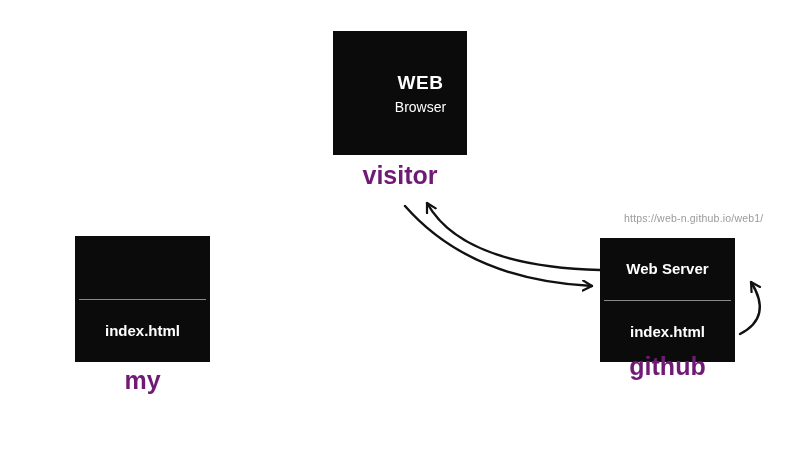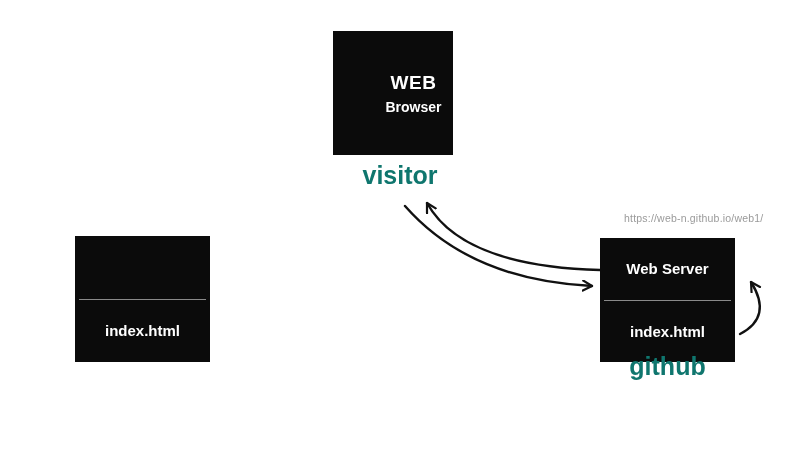--- a/index.html
+++ b/index.html
@@ -28,36 +28,36 @@
     stroke-linecap: round;
   }
   .box {
     position: absolute;
     background: #0b0b0b;
     color: #ffffff;
     box-sizing: border-box;
   }
   .browser-box {
     left: 333px; top: 31px;
-    width: 120px; height: 124px;
+    width: 134px; height: 124px;
     display: flex;
     flex-direction: column;
     align-items: center;
     justify-content: center;
     gap: 5px;
     padding-left: 41px;
   }
   .box-line1 {
     font-size: 19px;
     font-weight: 700;
     letter-spacing: 0.5px;
   }
   .box-line2 {
     font-size: 14px;
-    font-weight: 700;
+    font-weight: 400;
   }
   .split {
     display: flex;
     flex-direction: column;
   }
   .split .half {
     flex: 1 1 0;
     display: flex;
     align-items: center;
     justify-content: center;
@@ -72,21 +72,21 @@
   .my-box {
     left: 75px; top: 236px;
     width: 135px; height: 126px;
   }
   .github-box {
     left: 600px; top: 238px;
     width: 135px; height: 124px;
   }
   .label {
     position: absolute;
-    color: #0f766e;
+    color: #701a75;
     font-size: 25px;
     font-weight: 700;
     text-align: center;
   }
   .visitor-label { left: 333px; top: 161px; width: 134px; }
   .my-label     { left: 75px;  top: 366px; width: 135px; }
   .github-label { left: 600px; top: 352px; width: 135px; }
   .url {
     position: absolute;
     left: 592px; top: 212px;
@@ -118,20 +118,21 @@
     <div class="box-line1">WEB</div>
     <div class="box-line2">Browser</div>
   </div>
   <div class="label visitor-label">visitor</div>
 
   <div class="box split my-box">
     <div class="half"></div>
     <div class="divider"></div>
     <div class="half">index.html</div>
   </div>
+  <div class="label my-label">my</div>
 
   <div class="url">https://web-n.github.io/web1/</div>
   <div class="box split github-box">
     <div class="half">Web Server</div>
     <div class="divider"></div>
     <div class="half">index.html</div>
   </div>
   <div class="label github-label">github</div>
 
 </div>

